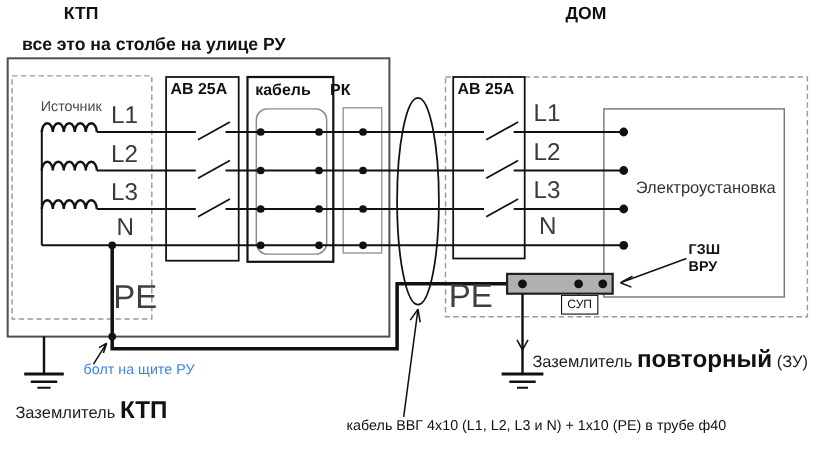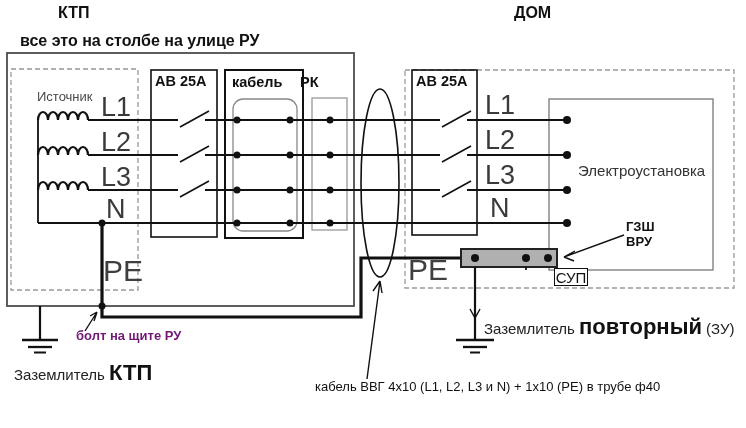--- a/index.html
+++ b/index.html
@@ -3,31 +3,31 @@
 <meta charset="utf-8">
 <style>
   html,body{margin:0;padding:0;background:#fff;}
   .stage{
     position:relative;width:746px;height:428px;background:#fff;overflow:hidden;
     font-family:"Liberation Sans", sans-serif;color:#1a1a1a;
   }
   .stage svg{position:absolute;left:0;top:0;}
   .t{position:absolute;white-space:nowrap;line-height:1.05;}
   .hdr{font-weight:bold;font-size:16px;color:#111;}
-  .note-b{font-weight:bold;font-size:13px;color:#701a75;}
+  .note-b{font-weight:normal;font-size:13px;color:#3b82f6;}
   .blk{font-weight:bold;font-size:14.5px;color:#111;}
   .src{font-size:13px;color:#4a4a4a;margin-top:16px;}
   .inst{font-size:15px;color:#333;}
-  .wire-lbl{font-size:27px;color:#3a3a3a;}
+  .wire-lbl{font-size:22px;color:#3a3a3a;}
   .big-lbl{font-size:30px;color:#3f3f3f;}
   .gzsh{font-weight:bold;font-size:13px;color:#111;white-space:pre-line;line-height:15px;}
   .sup-box{
     position:absolute;left:510px;top:268px;width:32px;height:16px;
-    border:1.2px solid #111;background:#fff;font-size:15px;color:#111;
-    display:flex;align-items:center;justify-content:center;margin-left:44px;
+    border:1.2px solid #111;background:#fff;font-size:11px;color:#111;
+    display:flex;align-items:center;justify-content:center;
   }
   .gnd-lbl{font-size:15px;color:#222;}
   .gnd-lbl b{font-size:22px;color:#111;}
   .cable{font-weight:normal;font-size:13px;color:#111;}
 </style>
 </head>
 <body>
 
 <div class="stage">
 

